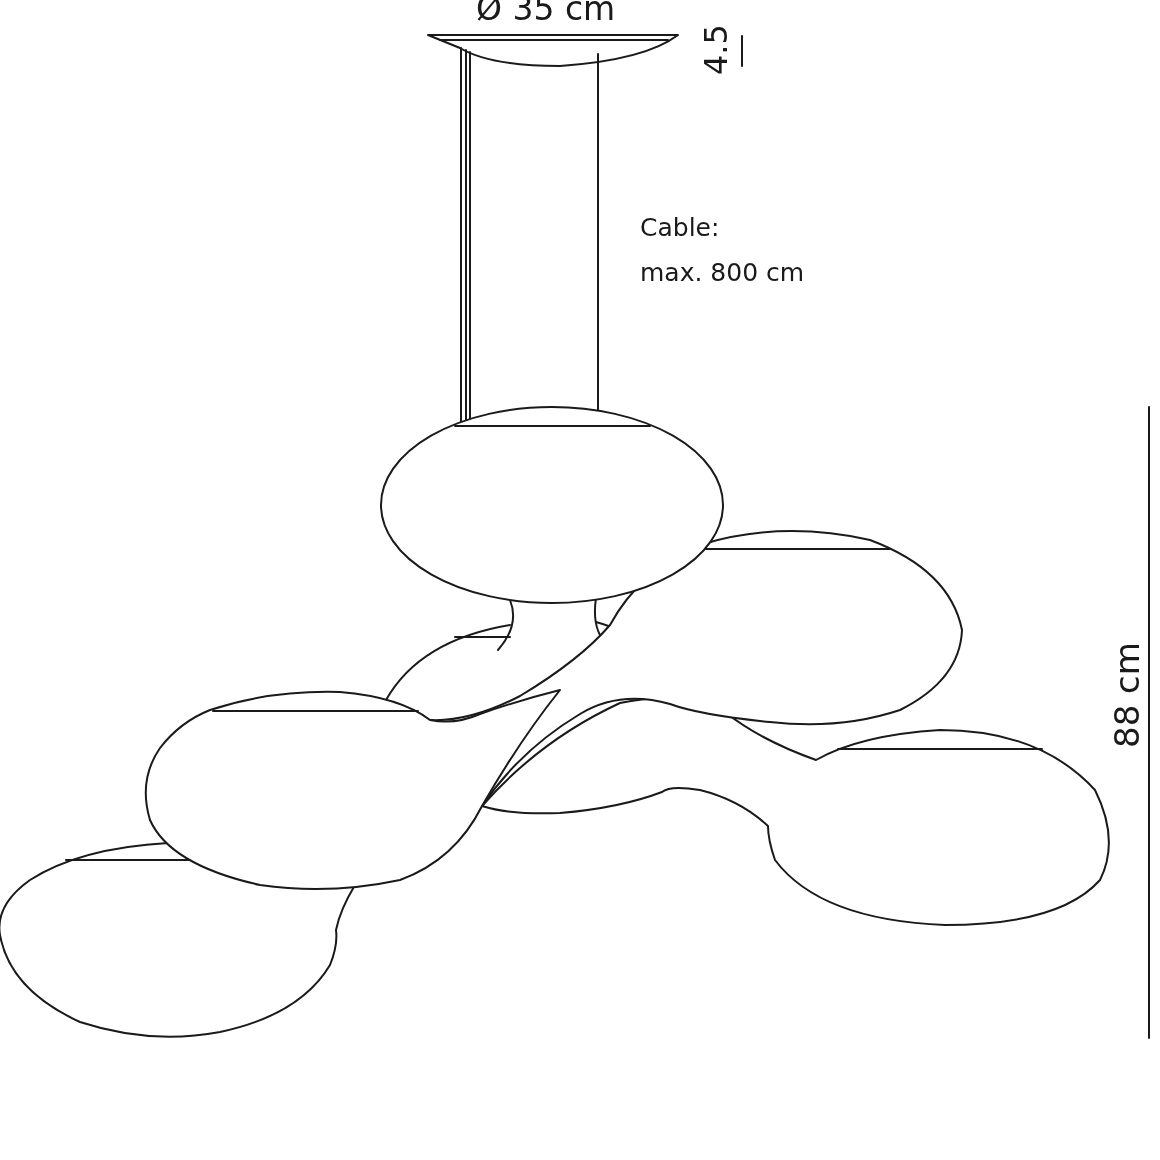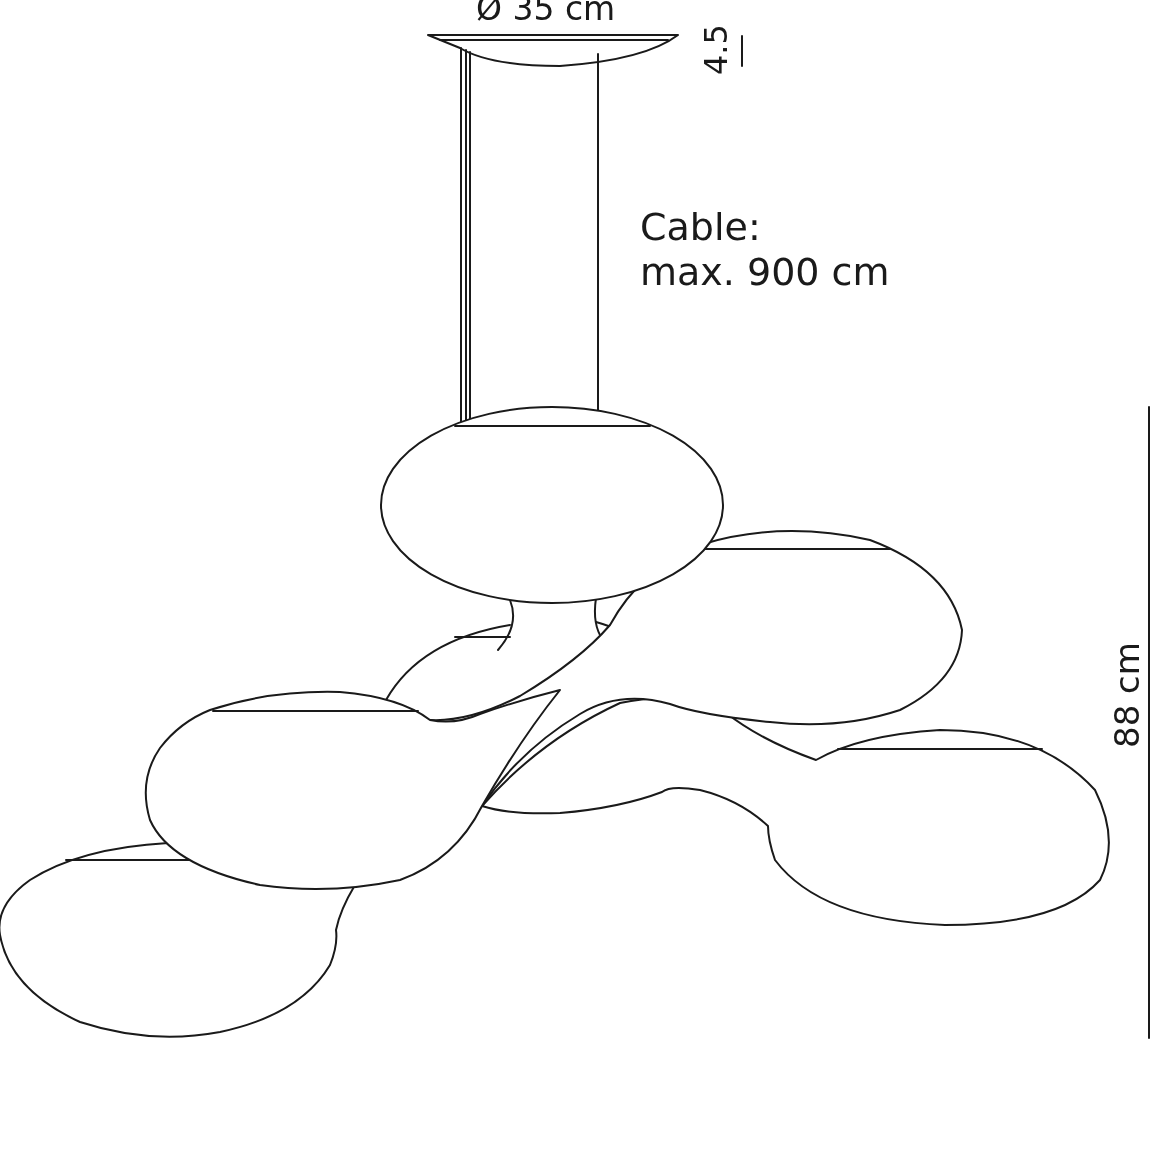--- a/index.html
+++ b/index.html
@@ -5,21 +5,21 @@
   html, body { margin: 0; padding: 0; background: #ffffff; }
   body { width: 1160px; height: 1160px; position: relative; overflow: hidden;
          font-family: "DejaVu Sans", sans-serif; }
   #drawing { position: absolute; left: 0; top: 0; width: 1160px; height: 1160px; }
   .ln { fill: none; stroke: #1a1a1a; stroke-width: 2; stroke-linejoin: round; stroke-linecap: round; }
   .fl { fill: #ffffff; stroke: #1a1a1a; stroke-width: 2; stroke-linejoin: round; }
   .lbl { position: absolute; color: #1a1a1a; font-family: "DejaVu Sans", sans-serif;
          font-size: 34px; line-height: 1; white-space: nowrap; }
   #lbl-diameter { left: 476px; top: -8px; font-size: 33px; }
   #lbl-canopy-h { left: 700px; top: 75px; transform-origin: 0 0; transform: rotate(-90deg); font-size: 32px; }
-  #lbl-cable { left: 640px; top: 205px; font-size: 38px; line-height: 45px; }
+  #lbl-cable { left: 640px; top: 205px; font-size: 25px; line-height: 45px; }
   #lbl-height { left: 1110px; top: 748px; transform-origin: 0 0; transform: rotate(-90deg); font-size: 34px; }
 </style>
 </head>
 <body>
 
 <svg id="drawing" viewBox="0 0 1160 1160" xmlns="http://www.w3.org/2000/svg">
 
   <g>
     <path class="fl" d="M428 35 L678 35 Q645 60 560 66 Q490 66 460 48 Z"></path>
     <path class="ln" d="M440 40 L668 40"></path>
@@ -68,15 +68,15 @@
     <path class="ln" d="M455 426 L650 426"></path>
   </g>
 
   <line class="ln" x1="1149" y1="407" x2="1149" y2="1038"></line>
 </svg>
 
 <div id="lbl-diameter" class="lbl">Ø 35 cm</div>
 <div id="lbl-canopy-h" class="lbl">4.5</div>
 <div id="lbl-cable" class="lbl">
   <div>Cable:</div>
-  <div>max. 900 cm</div>
+  <div>max. 800 cm</div>
 </div>
 <div id="lbl-height" class="lbl">88 cm</div>
 
 </body></html>

